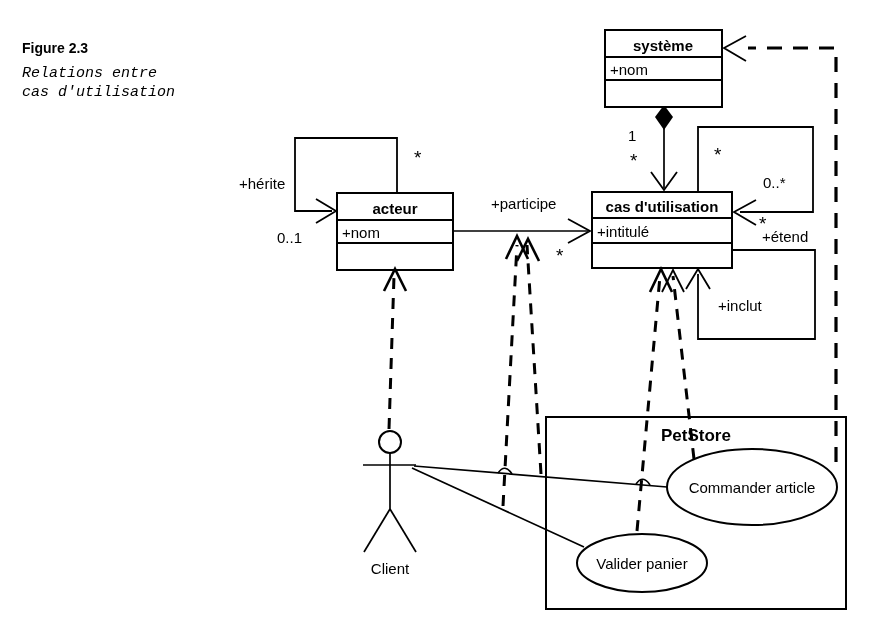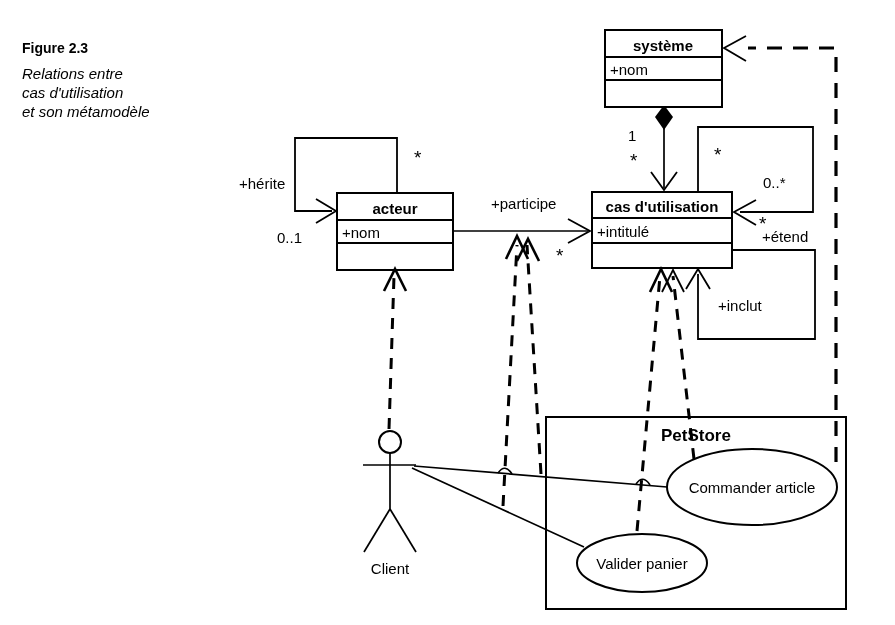--- a/index.html
+++ b/index.html
@@ -1,20 +1,20 @@
 <!DOCTYPE html>
 <html><head>
 <meta charset="utf-8">
 <style>
   html,body{margin:0;padding:0;background:#ffffff;}
   .page{position:relative;width:895px;height:625px;background:#ffffff;overflow:hidden;
         font-family:"Liberation Sans",sans-serif;color:#000;}
   .caption{position:absolute;left:22px;top:16px;width:160px;margin-top:24px;}
   .fig-label{font-family:"Liberation Sans",sans-serif;font-weight:bold;font-size:14px;margin-bottom:8px;}
-  .fig-line{font-family:Liberation Sans, sans-serif;font-style:italic;font-size:15px;line-height:19px;}
+  .fig-line{font-family:Liberation Mono, monospace;font-style:italic;font-size:15px;line-height:19px;}
   svg{position:absolute;left:0;top:0;}
   svg text{fill:#000;font-family:"Liberation Sans",sans-serif;}
   .box{fill:#ffffff;stroke:#000;stroke-width:2;}
   .ln{stroke:#000;stroke-width:2;}
   .loop{fill:none;stroke:#000;stroke-width:1.8;}
   .sline{stroke:#000;stroke-width:1.7;fill:none;}
   .ah{stroke:#000;stroke-width:1.8;fill:none;}
   .ahb{stroke:#000;stroke-width:2.6;fill:none;}
   .dash{stroke:#000;stroke-width:3;fill:none;stroke-dasharray:11 9;}
   .dashE{stroke:#000;stroke-width:3.2;fill:none;stroke-dasharray:15 11;}
@@ -28,21 +28,20 @@
 </style>
 </head>
 <body>
 
 <div class="page">
 
   <div class="caption">
     <div class="fig-label">Figure 2.3</div>
     <div class="fig-line">Relations entre</div>
     <div class="fig-line">cas d'utilisation</div>
-    <div class="fig-line">et son métamodèle</div>
   </div>
 
   <svg width="895" height="625" viewBox="0 0 895 625">
 
     <g>
       <polyline class="loop" points="397,193 397,138 295,138 295,211 332,211"></polyline>
       <path class="ah" d="M316,199 L336,211 L316,223"></path>
       <text class="lbl" x="239" y="189">+hérite</text>
       <text class="lbl" x="277" y="243">0..1</text>
       <text class="star" x="414" y="164">*</text>

